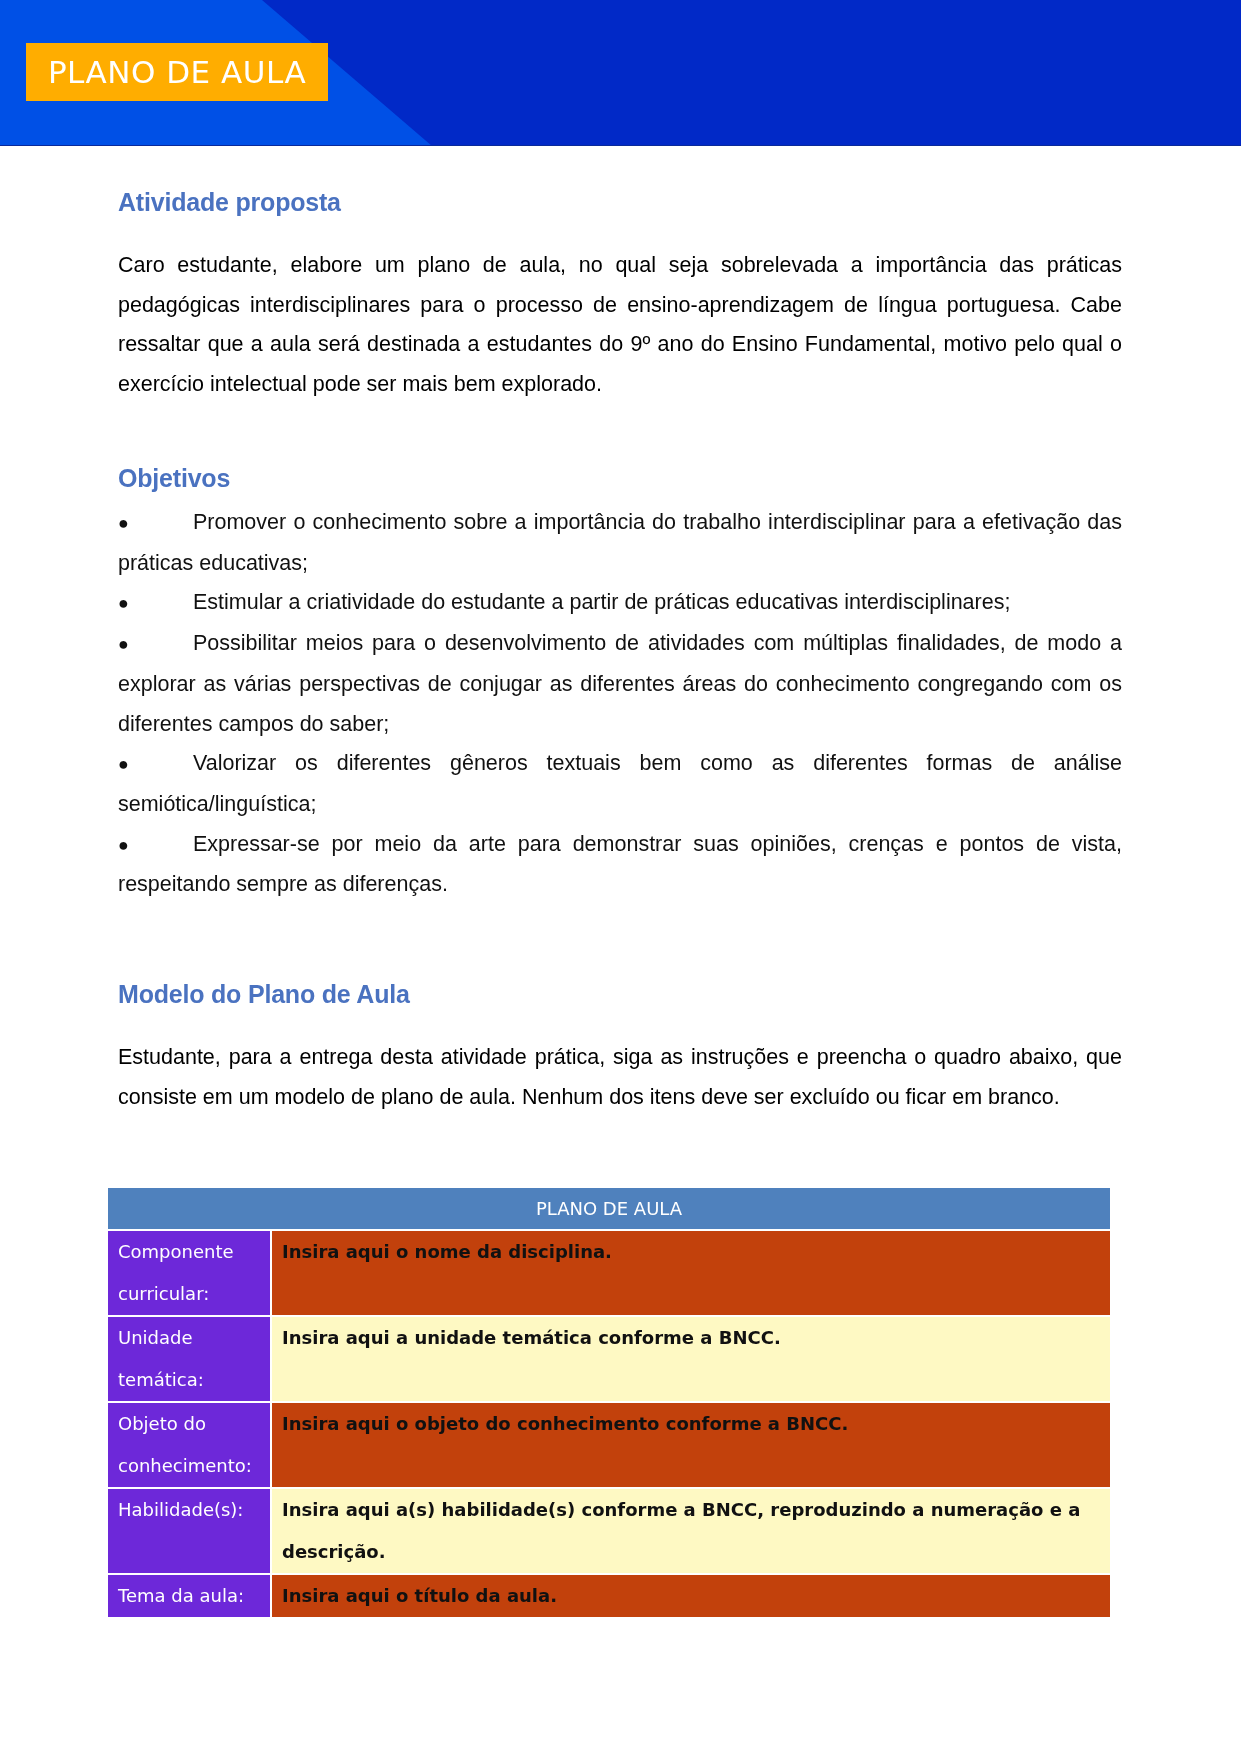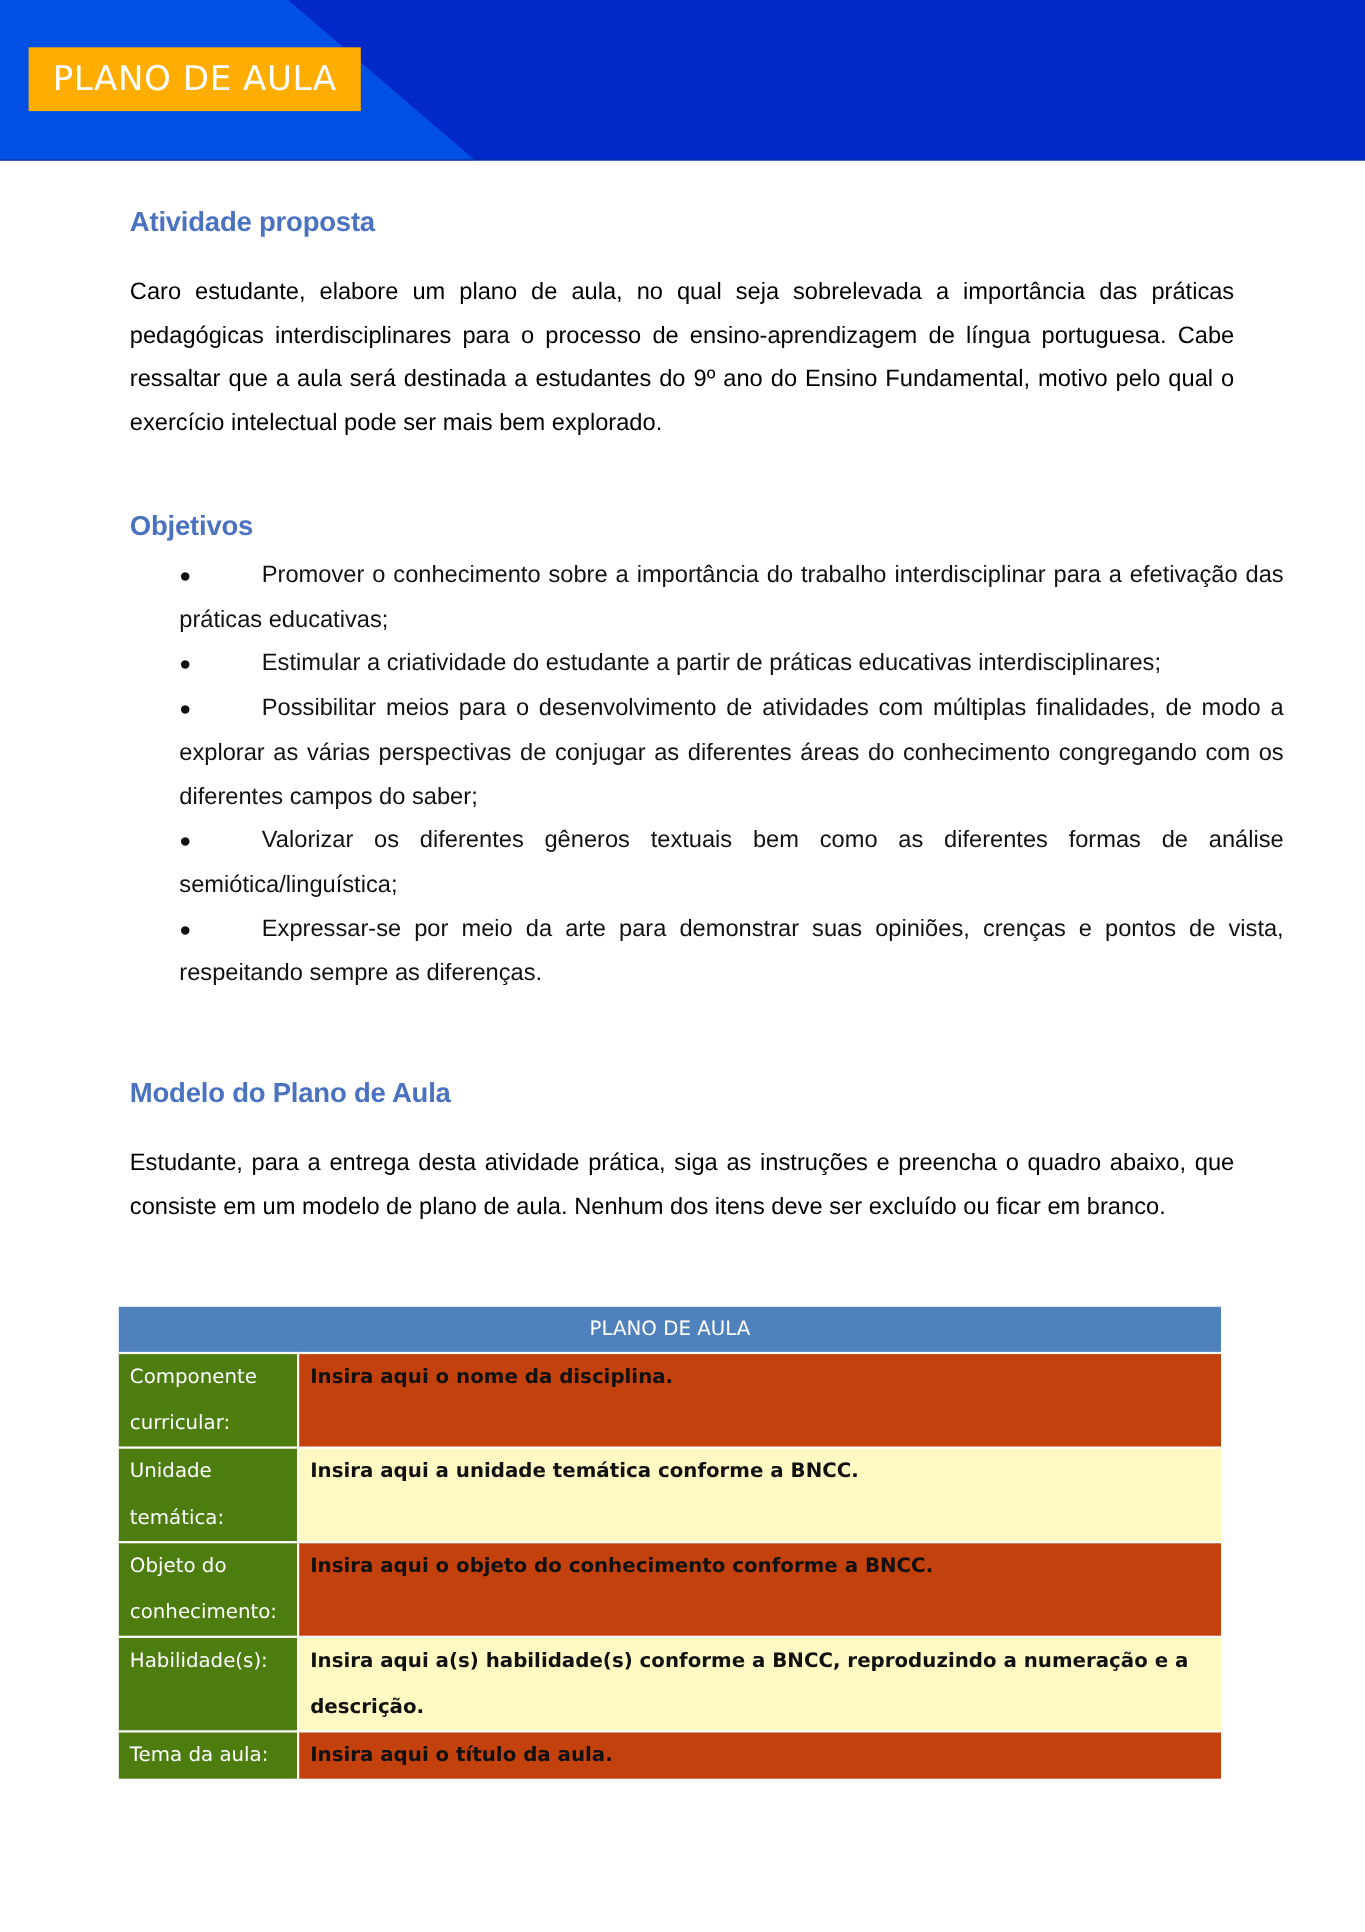--- a/index.html
+++ b/index.html
@@ -44,21 +44,21 @@
   }
   table.plan th {
     background: #4f81bd; color: #ffffff; font-weight: normal; font-size: 18px;
     height: 41px; padding: 0; text-align: center; border-bottom: 2px solid #ffffff;
   }
   table.plan td {
     vertical-align: top; font-size: 18px; line-height: 42px; padding: 0 10px;
     border-top: 2px solid #ffffff;
   }
   table.plan td.label {
-    background: #4d7c0f; color: #ffffff; width: 142px; border-right: 2px solid #ffffff;
+    background: #6d28d9; color: #ffffff; width: 142px; border-right: 2px solid #ffffff;
   }
   table.plan td.value { font-weight: bold; color: #111; }
   tr.odd td.value { background: #c2410c; }
   tr.even td.value { background: #fef9c3; }
   tr.tall td { height: 83px; }
   tr.short td { height: 41px; }
 </style>
 </head>
 <body>
 
@@ -71,21 +71,21 @@
 <div class="content" style="top:188px;">
   <h2>Atividade proposta</h2>
 </div>
 <div class="content" style="top:246px;">
   <p class="body">Caro estudante, elabore um plano de aula, no qual seja sobrelevada a importância das práticas pedagógicas interdisciplinares para o processo de ensino-aprendizagem de língua portuguesa. Cabe ressaltar que a aula será destinada a estudantes do 9º ano do Ensino Fundamental, motivo pelo qual o exercício intelectual pode ser mais bem explorado.</p>
 </div>
 
 <div class="content" style="top:419px;margin-top:45px;">
   <h2>Objetivos</h2>
 </div>
-<div class="content" style="top:503px;margin-left:45px;">
+<div class="content" style="top:503px;">
   <p class="obj-item"><span class="bullet">●</span><span>Promover o conhecimento sobre a importância do trabalho interdisciplinar para a efetivação das práticas educativas;</span></p>
   <p class="obj-item"><span class="bullet">●</span><span>Estimular a criatividade do estudante a partir de práticas educativas interdisciplinares;</span></p>
   <p class="obj-item"><span class="bullet">●</span><span>Possibilitar meios para o desenvolvimento de atividades com múltiplas finalidades, de modo a explorar as várias perspectivas de conjugar as diferentes áreas do conhecimento congregando com os diferentes campos do saber;</span></p>
   <p class="obj-item"><span class="bullet">●</span><span>Valorizar os diferentes gêneros textuais bem como as diferentes formas de análise semiótica/linguística;</span></p>
   <p class="obj-item"><span class="bullet">●</span><span>Expressar-se por meio da arte para demonstrar suas opiniões, crenças e pontos de vista, respeitando sempre as diferenças.</span></p>
 </div>
 
 <div class="content" style="top:980px;">
   <h2>Modelo do Plano de Aula</h2>
 </div>

